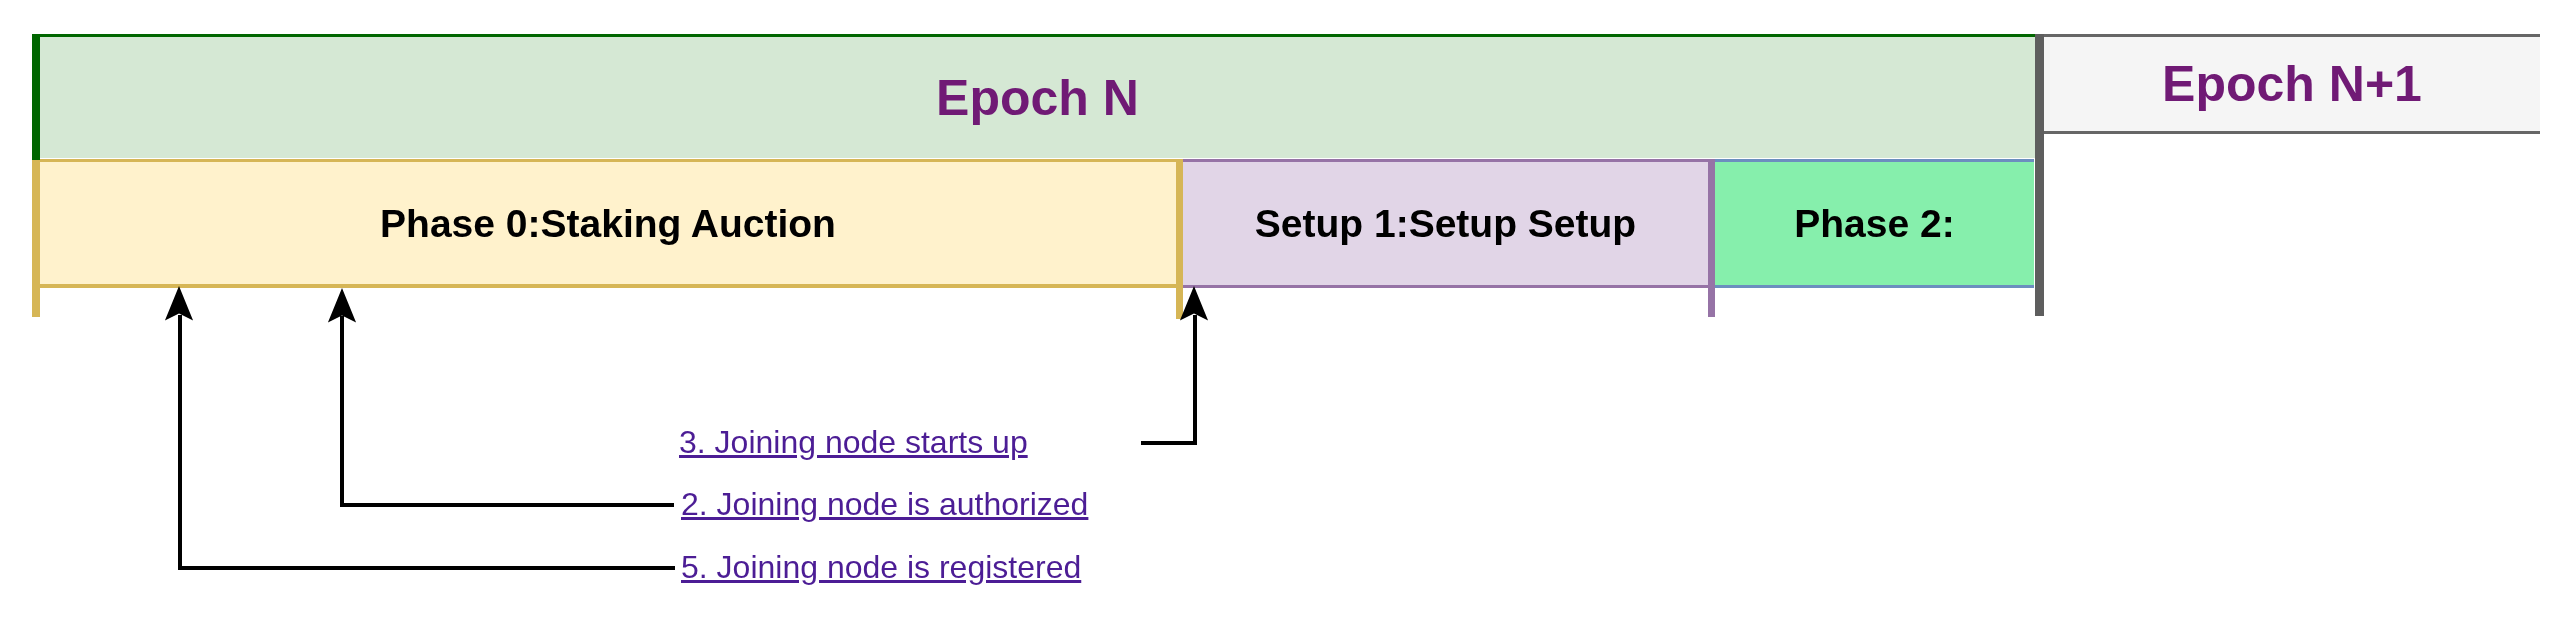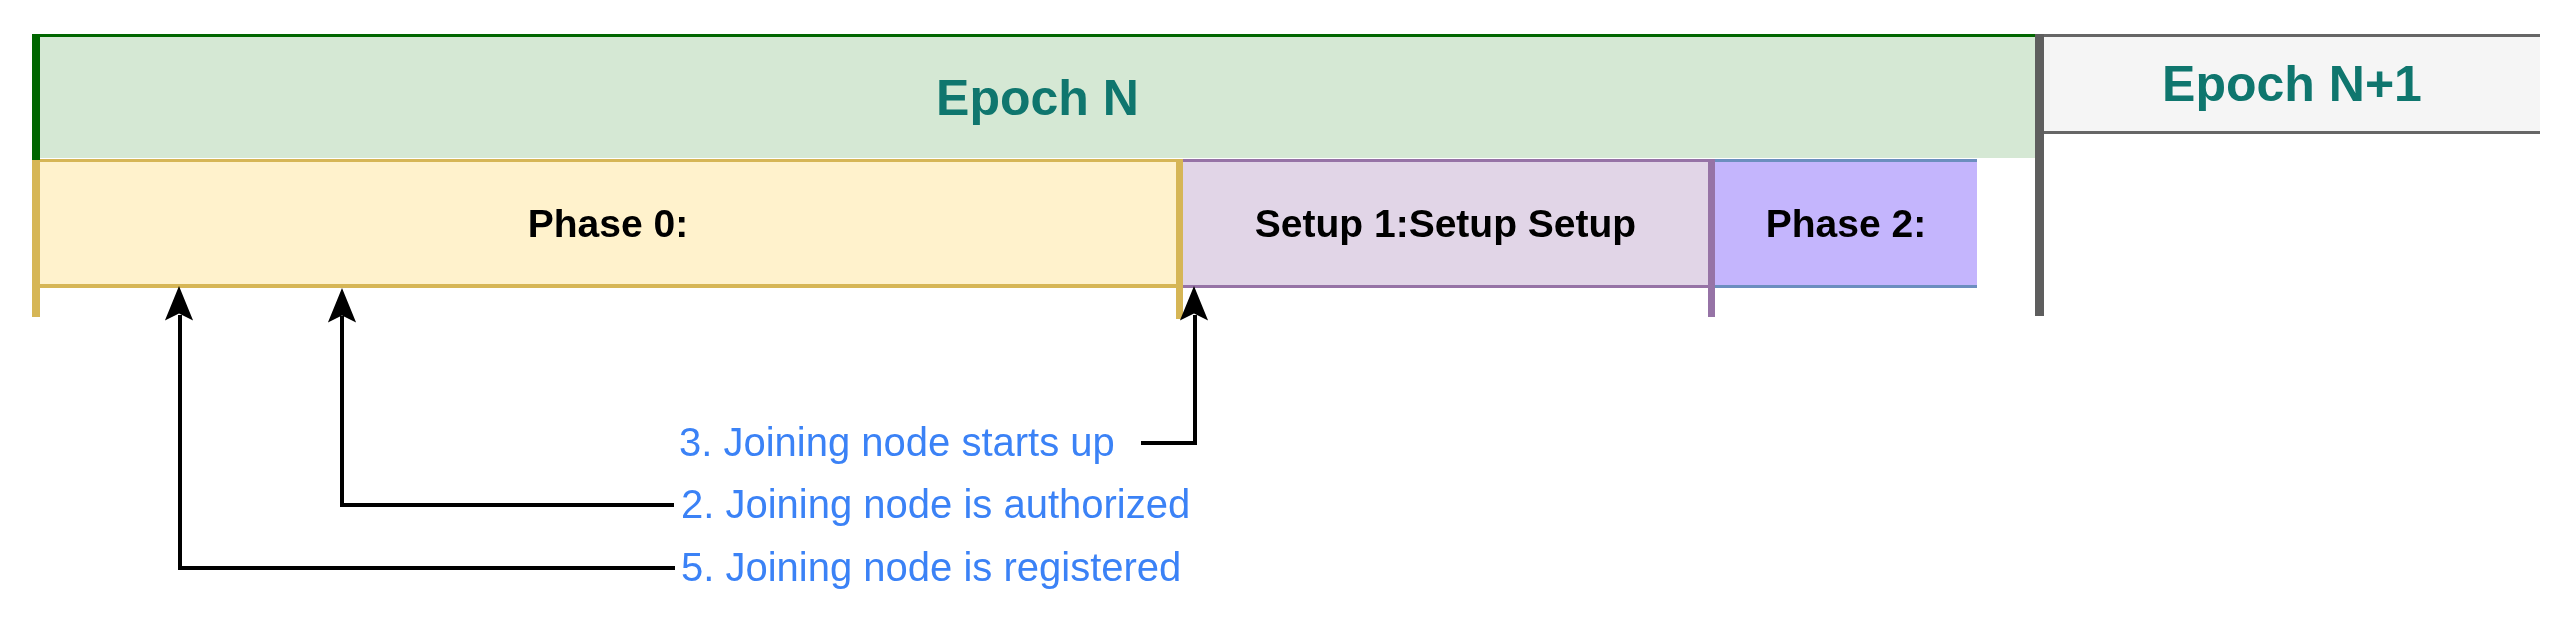--- a/index.html
+++ b/index.html
@@ -7,48 +7,48 @@
   .abs{position:absolute;box-sizing:border-box;}
 
   
   .epoch-start-bar{left:32px;top:34px;width:7.8px;height:126px;background:#006600;}
   .epoch-n-box{left:40px;top:34px;width:1995px;height:124px;background:#d5e8d4;border-top:3.9px solid #006600;
                display:flex;align-items:center;justify-content:center;}
   .epoch-divider{left:2035px;top:34px;width:9.4px;height:282px;background:#5e5e5e;}
   .epoch-n1-box{left:2044px;top:34px;width:496px;height:100px;background:#f5f5f5;
                 border-top:3.9px solid #666666;border-bottom:3.9px solid #666666;
                 display:flex;align-items:center;justify-content:center;}
-  .epoch-title{font-size:50px;font-weight:bold;color:#0f766e;white-space:nowrap;}
+  .epoch-title{font-size:50px;font-weight:bold;color:#701a75;white-space:nowrap;}
 
   
   .phase-box{top:159px;height:129px;display:flex;flex-direction:row;align-items:center;justify-content:center;}
   .phase0-box{left:40px;width:1136px;background:#fff2cc;border-top:3.9px solid #d6b656;border-bottom:4.7px solid #d6b656;}
   .phase1-box{left:1183px;width:525px;background:#e1d5e7;border-top:3.9px solid #9673a6;border-bottom:3.9px solid #9673a6;}
-  .phase2-box{left:1715px;width:262px;background:#c4b5fd;border-top:3.9px solid #6c8ebf;border-bottom:3.9px solid #6c8ebf;align-items:center;}
+  .phase2-box{left:1715px;width:319px;background:#86efac;border-top:3.9px solid #6c8ebf;border-bottom:3.9px solid #6c8ebf;align-items:center;}
   .phase-line{font-size:39px;font-weight:bold;color:#000000;line-height:49px;white-space:nowrap;text-align:center;}
 
   
   .phase0-left-bar{left:32px;top:160px;width:7.8px;height:157px;background:#d6b656;}
   .phase0-right-bar{left:1176px;top:159px;width:7px;height:160px;background:#d6b656;}
   .phase1-right-bar{left:1708px;top:159px;width:7px;height:158px;background:#9673a6;}
 
   
   .aline{background:#000000;}
   .a1-v{left:178px;top:315px;width:3.9px;height:255px;}
   .a1-h{left:178px;top:566px;width:497px;height:3.9px;}
   .a2-v{left:340px;top:316px;width:3.9px;height:191px;}
   .a2-h{left:340px;top:503px;width:334px;height:3.9px;}
   .a3-v{left:1193px;top:315px;width:3.9px;height:130px;}
   .a3-h{left:1141px;top:441px;width:56px;height:3.9px;}
   .arrowhead{width:30px;height:36px;}
   .a1-head{left:164px;top:286px;}
   .a2-head{left:327px;top:288px;}
   .a3-head{left:1179px;top:286px;}
 
-  .note-label{font-size:40px;color:#3b82f6;line-height:47px;white-space:nowrap;}
+  .note-label{font-size:32px;color:#4c1d95;line-height:47px;white-space:nowrap;text-decoration:underline;}
   .note-1{left:681px;top:544px;}
   .note-2{left:681px;top:481px;text-align:right;}
   .note-3{left:679px;top:419px;}
 </style>
 </head>
 <body>
 
 <div class="abs epoch-start-bar"></div>
 
 <div class="abs epoch-n-box">
@@ -56,20 +56,21 @@
 </div>
 
 <div class="abs epoch-divider"></div>
 
 <div class="abs epoch-n1-box">
   <span class="epoch-title">Epoch N+1</span>
 </div>
 
 <div class="abs phase-box phase0-box">
   <div class="phase-line">Phase 0:</div>
+  <div class="phase-line">Staking Auction</div>
 </div>
 
 <div class="abs phase-box phase1-box">
   <div class="phase-line">Setup 1:</div>
   <div class="phase-line">Setup Setup</div>
 </div>
 
 <div class="abs phase-box phase2-box">
   <div class="phase-line">Phase 2:</div>
 </div>

